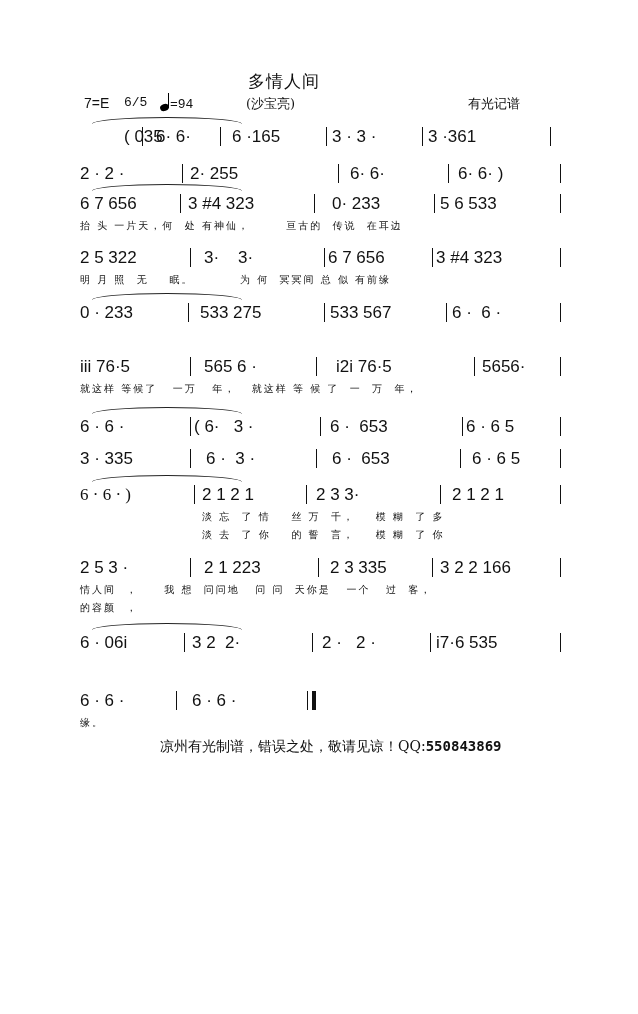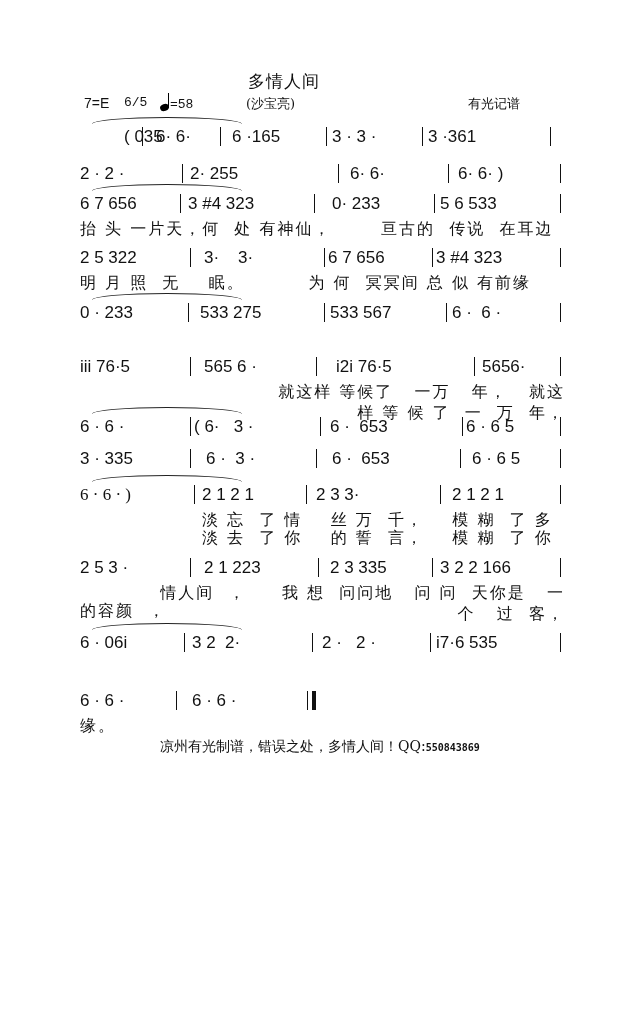--- a/index.html
+++ b/index.html
@@ -18,35 +18,35 @@
   .arranger { left: 468px; font-family: "DejaVu Serif", serif; }
 
   .row { position: absolute; left: 80px; width: 485px; height: 24px; }
   .notes { position: absolute; top: 0; left: 0; width: 100%; height: 24px;
            font-family: "Liberation Sans", sans-serif; font-size: 17px; letter-spacing: 0; }
   .m { position: absolute; top: 0; height: 24px; line-height: 22px; }
   .bar { position: absolute; top: 1px; width: 1.4px; height: 19px; background: #111; }
   .bar.final { width: 4px; }
   .bar.final::before { content:""; position:absolute; left:-5px; top:0; width:1.2px; height:19px; background:#111; }
 
-  .lyric { position: absolute; font-family: "DejaVu Serif", serif; font-size: 16px; letter-spacing: 2px; text-align: right; }
+  .lyric { position: absolute; font-family: "DejaVu Serif", serif; font-size: 10px; letter-spacing: 2px; }
   .slur { position: absolute; border-top: 1.2px solid #222; border-radius: 50% 50% 0 0 / 100% 100% 0 0; height: 6px; }
 
   .footer { left: 160px; top: 738px; font-family: "DejaVu Serif", serif; font-size: 14px; }
-  .footer .qq { font-family: "DejaVu Sans Mono", monospace; font-weight: bold; font-size: 10px; }
+  .footer .qq { font-family: "DejaVu Sans Mono", monospace; font-weight: bold; font-size: 14px; }
 </style>
 </head>
 <body>
 
 <div>
   <div class="abs title">多情人间</div>
   <div class="abs meta key">7=E</div>
   <div class="abs meta time">6/5</div>
   <div class="abs meta tempo">
-    <span class="qnote"><i></i><b></b></span><span>=58</span>
+    <span class="qnote"><i></i><b></b></span><span>=94</span>
   </div>
   <div class="abs meta singer">(沙宝亮)</div>
   <div class="abs meta arranger">有光记谱</div>
 </div>
 
 <div id="score">
     <div class="row" style="top: 126px;">
       <div class="notes">
         <span class="m" style="left: 0px; margin-left: 44px;">(&nbsp;035</span>
         <span class="m" style="left: 76px;">6·&nbsp;6·</span>
@@ -198,14 +198,14 @@
         <span class="m" style="left: 0px;">6&nbsp;·&nbsp;6&nbsp;·</span>
         <span class="m" style="left: 112px;">6&nbsp;·&nbsp;6&nbsp;·</span>
         <span class="bar" style="left: 96px;"></span>
         <span class="bar final" style="left: 232px;"></span>
       </div>
       <div class="lyric" style="left: 0px; top: 26px;">缘。</div>
     </div>
   </div>
 
 <div class="abs footer">
-  <span>凉州有光制谱，错误之处，多情人间！QQ:</span><span class="qq">550843869</span>
+  <span>凉州有光制谱，错误之处，敬请见谅！QQ:</span><span class="qq">550843869</span>
 </div>
 
 </body></html>

